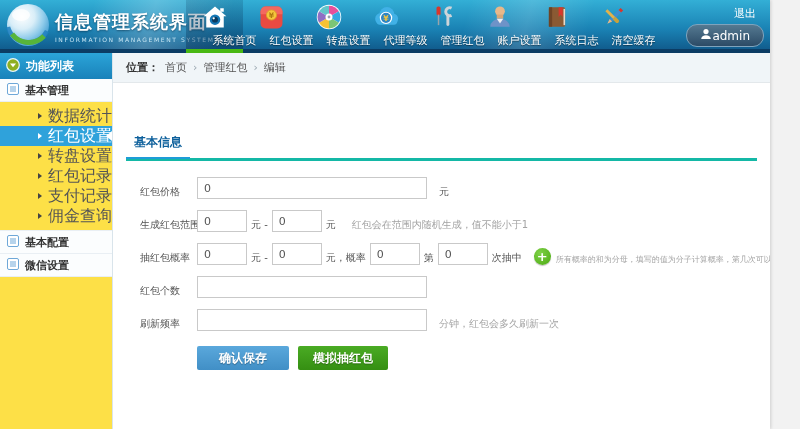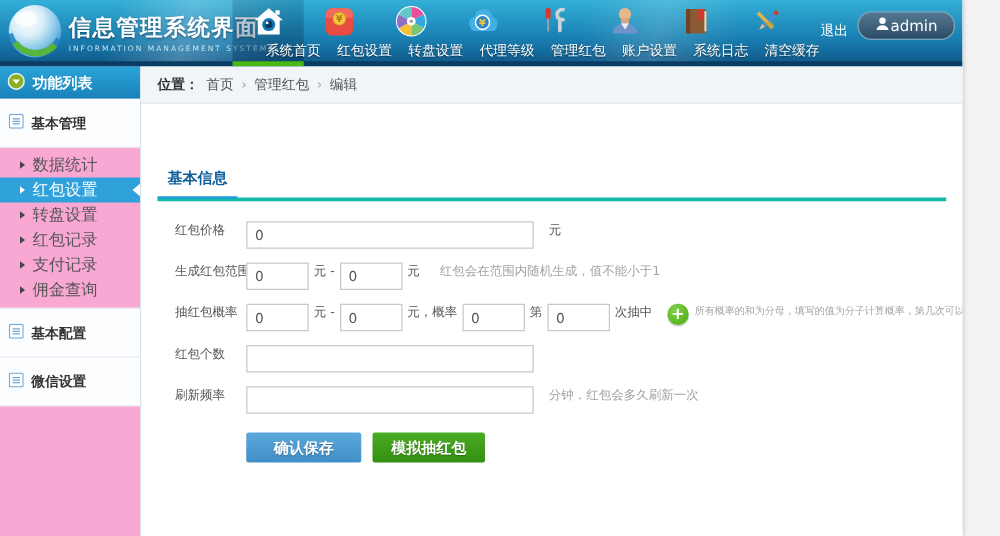--- a/index.html
+++ b/index.html
@@ -14,48 +14,48 @@
   .brand { display:flex; align-items:center; padding-left:5px; width:186px; flex:none; position:relative; z-index:2; }
   .brand-text { margin-left:4px; }
   .brand-title { color:#fff; font-size:18px; font-weight:bold; letter-spacing:1px; white-space:nowrap; text-shadow:0 1px 2px rgba(0,20,40,.5); }
   .brand-sub { color:#C4E4F3; font-size:6px; letter-spacing:1.6px; margin-top:2px; white-space:nowrap; }
   .nav { display:flex; height:100%; position:relative; z-index:2; }
   .nav-tab { width:57px; display:flex; flex-direction:column; align-items:center; justify-content:flex-end; padding-bottom:5px; gap:2px; cursor:pointer; position:relative; }
   .nav-tab .nicon { height:28px; display:flex; align-items:center; justify-content:center; }
   .nav-label { color:#fff; font-size:11px; white-space:nowrap; text-shadow:0 1px 1px rgba(0,0,0,.5);margin-left:40px; }
   .nav-tab.active { background:linear-gradient(180deg, rgba(8,49,85,.18), rgba(8,49,85,.45)); }
   .nav-tab.active::after { content:""; position:absolute; bottom:0; left:0; right:0; height:4px; background:#49B813; z-index:3; }
-  .hdr-right { position:absolute; right:6px; top:0; z-index:2; display:flex; flex-direction:row; align-items:flex-end; padding-top:6px; }
+  .hdr-right { position:absolute; right:6px; top:0; z-index:2; display:flex; flex-direction:column; align-items:flex-end; padding-top:6px; }
   .logout { color:#fff; font-size:11px; cursor:pointer; margin-right:8px; }
   .admin-pill { margin-top:3px; display:flex; align-items:center; gap:0; background:linear-gradient(180deg,#557991,#2C4B66); border:1px solid #7FA3BC; border-radius:11px; padding:3px 13px; color:#fff; font-size:12px; cursor:pointer; }
 
   
   .bdy { display:flex; height:376px; }
-  .sidebar { width:113px; flex:none; background:#f9a8d4; border-right:1px solid #D9E4EB; }
+  .sidebar { width:113px; flex:none; background:#fde047; border-right:1px solid #D9E4EB; }
   .sb-title { height:26px; background:linear-gradient(180deg,#2BA4D8,#1982BA); color:#fff; font-size:12px; font-weight:bold; display:flex; align-items:center; gap:6px; padding-left:6px; cursor:pointer; }
-  .sb-section { height:39px; border-bottom:1px solid #E9EFF4; display:flex; align-items:center; gap:6px; padding-left:7px; font-size:11px; color:#333; font-weight:bold; background:#FBFDFE; cursor:pointer; }
+  .sb-section { height:23px; border-bottom:1px solid #E9EFF4; display:flex; align-items:center; gap:6px; padding-left:7px; font-size:11px; color:#333; font-weight:bold; background:#FBFDFE; cursor:pointer; }
   .sb-items { padding:4px 0; border-bottom:1px solid #E9EFF4; }
-  .sb-item { height:20px; display:flex; align-items:center; gap:6px; padding-left:16px; font-size:13px; color:#555; cursor:pointer; position:relative; }
+  .sb-item { height:20px; display:flex; align-items:center; gap:6px; padding-left:16px; font-size:16px; color:#555; cursor:pointer; position:relative;justify-content:flex-end; }
   .tri { width:0; height:0; border-left:4px solid #444; border-top:3px solid transparent; border-bottom:3px solid transparent; flex:none; }
   .sb-item.active { background:#2FA2DB; color:#fff; }
   .sb-item.active .tri { border-left-color:#fff; }
   .sb-item.active::after { content:""; position:absolute; right:0; top:50%; transform:translateY(-50%); border-top:5px solid transparent; border-bottom:5px solid transparent; border-right:6px solid #fff; }
 
   .content { flex:1; display:flex; flex-direction:column; background:#fff; overflow:hidden;gap:37px; }
   .crumb { height:30px; background:#F0F5F8; border-bottom:1px solid #E3E8EB; display:flex; align-items:center; padding-left:13px; font-size:11px; color:#555; gap:6px; flex:none; }
   .crumb .pfx { color:#333; font-weight:bold; }
   .crumb .sep { color:#9AA7B0; }
   .crumb .lnk { cursor:pointer; }
 
   .panel { padding:10px 13px 0; }
   .tabbar { border-bottom:3px solid #14b8a6; }
   .tab { display:inline-block; color:#0C5F9B; font-weight:bold; font-size:12px; padding:4px 8px 6px; border-bottom:2px solid #1E9CD7; margin-bottom:-1px; cursor:pointer; }
 
   .form { margin-top:16px; padding-left:14px; font-size:10px; color:#555; }
-  .frow { display:flex; align-items:flex-start; margin-bottom:11px; }
+  .frow { display:flex; align-items:flex-end; margin-bottom:11px; }
   .flabel { width:57px; flex:none; font-size:10px; color:#555; white-space:nowrap; overflow:hidden; }
   .inp { height:22px; border:1px solid #C9C9C9; padding:1px 6px; font-size:11px; color:#555; font-family:inherit; background:#fff; }
   .inp.wide { width:230px; }
   .inp.small { width:50px; }
   .fsep { margin:0 4px; white-space:nowrap; font-size:10px; color:#555; }
   .hint { color:#A3A3A3; font-size:10px; margin-left:12px; white-space:nowrap; }
   .hint.tight { font-size:8px; margin-left:5px; }
   .plus { width:17px; height:17px; border-radius:50%; background:radial-gradient(circle at 35% 30%, #7ED047, #4CAB12); color:#fff; display:flex; align-items:center; justify-content:center; font-size:13px; font-weight:bold; line-height:1; margin-left:8px; flex:none; box-shadow:0 1px 1px rgba(0,0,0,.25); cursor:pointer; }
   .btn-row { margin-top:15px; margin-left:57px; display:flex; gap:9px; }
   .btn { height:24px; border:none; color:#fff; font-size:12px; font-weight:bold; border-radius:2px; cursor:pointer; font-family:inherit; text-shadow:0 1px 1px rgba(0,0,0,.3); }

